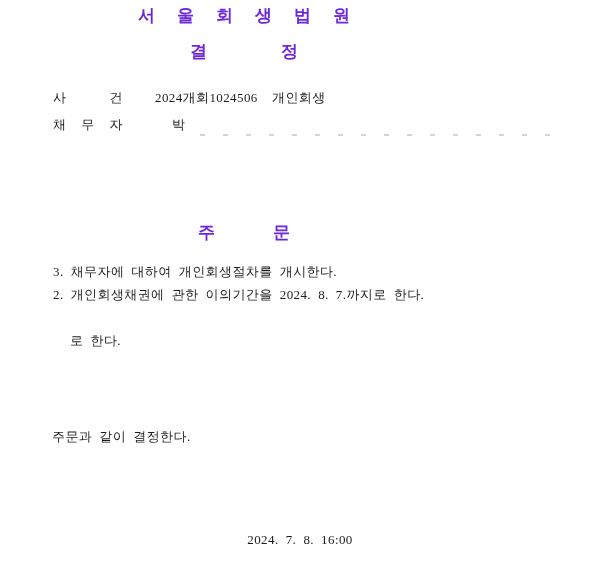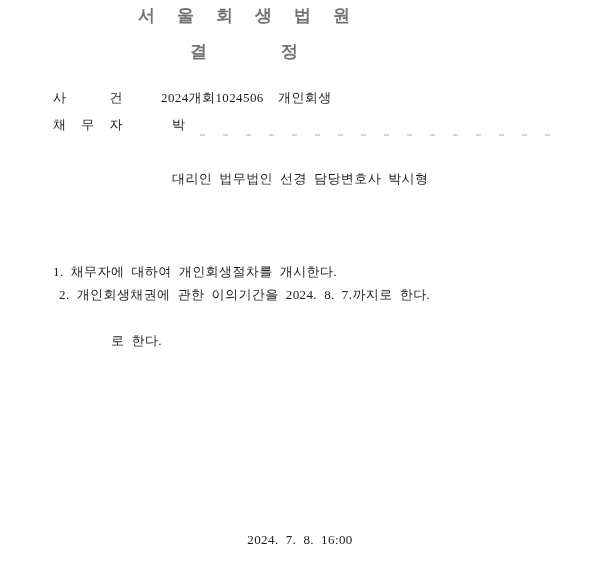--- a/index.html
+++ b/index.html
@@ -11,21 +11,21 @@
     color:#1c1c1c;
     font-family:"Liberation Serif", serif;
     overflow:hidden;
   }
   .abs { position:absolute; }
   
   .heading {
     left:0; width:488px; text-align:center;
     font-family:"Liberation Sans", sans-serif;
     font-weight:bold; font-size:17px; line-height:1.1;
-    color:#737373;
+    color:#6d28d9;
     white-space:pre;
   }
   .sp-title   { letter-spacing:22px; margin-right:-22px; }
   .sp-doctype { letter-spacing:74px; margin-right:-74px;margin-top:21px; }
   .sp-section { letter-spacing:58px; margin-right:-58px; }
   
   .row {
     font-size:13px; line-height:1.3;
     letter-spacing:0.4px; word-spacing:3.5px;
     white-space:pre;
@@ -52,31 +52,32 @@
 </head>
 <body>
 
 <div class="page">
 
   <div class="abs heading" style="top:7px;"><span class="sp-title">서울회생법원</span></div>
 
   <div class="abs heading" style="top:43px;"><span class="sp-doctype">결정</span></div>
 
   <div class="abs row label-box" style="left:53px; top:90px;"><span>사</span><span>건</span></div>
-  <div class="abs row" style="left:161px; top:90px;font-family:Liberation Serif, serif;">2024개회1024506  개인회생</div>
+  <div class="abs row" style="left:155px; top:90px;font-family:Liberation Serif, serif;">2024개회1024506  개인회생</div>
 
   <div class="abs row label-box" style="left:53px; top:117px;"><span>채</span><span>무</span><span>자</span></div>
   <div class="abs row" style="left:172px; top:117px;">박</div>
 
   <div class="abs redact-marks" style="left:200px; top:134px; width:358px;"></div>
 
-  <div class="abs row" style="left:172px; top:171px;">대리인 법무법인 선경 담당변호사 박시형</div>
+
+  <div class="abs heading" style="top:224px;"><span class="sp-section">주문</span></div>
+
+  <div class="abs row" style="left:53px; top:264px;">3. 채무자에 대하여 개인회생절차를 개시한다.</div>
+  <div class="abs row" style="left:53px; top:287px;">2. 개인회생채권에 관한 이의기간을 2024. 8. 7.까지로 한다.</div>
+  <div class="abs row" style="left:70px; top:333px;">로 한다.</div>
 
 
-  <div class="abs row" style="left:53px; top:264px;">1. 채무자에 대하여 개인회생절차를 개시한다.</div>
-  <div class="abs row" style="left:59px; top:287px;">2. 개인회생채권에 관한 이의기간을 2024. 8. 7.까지로 한다.</div>
-  <div class="abs row" style="left:70px; top:333px;margin-left:41px;">로 한다.</div>
-
-
+  <div class="abs row" style="left:52px; top:429px;">주문과 같이 결정한다.</div>
 
   <div class="abs row" style="left:0px; top:532px; width:600px; text-align:center;">2024. 7. 8. 16:00</div>
 
 </div>
 
 </body></html>

